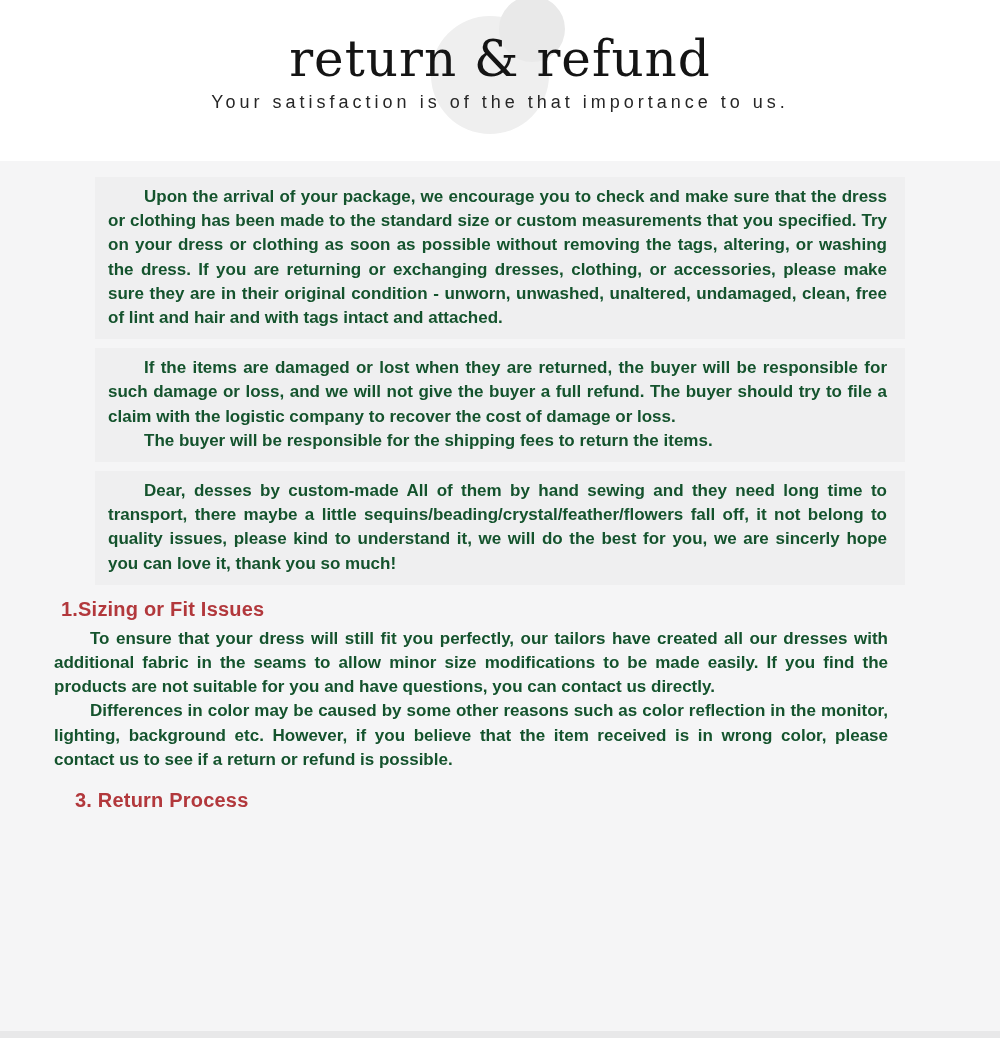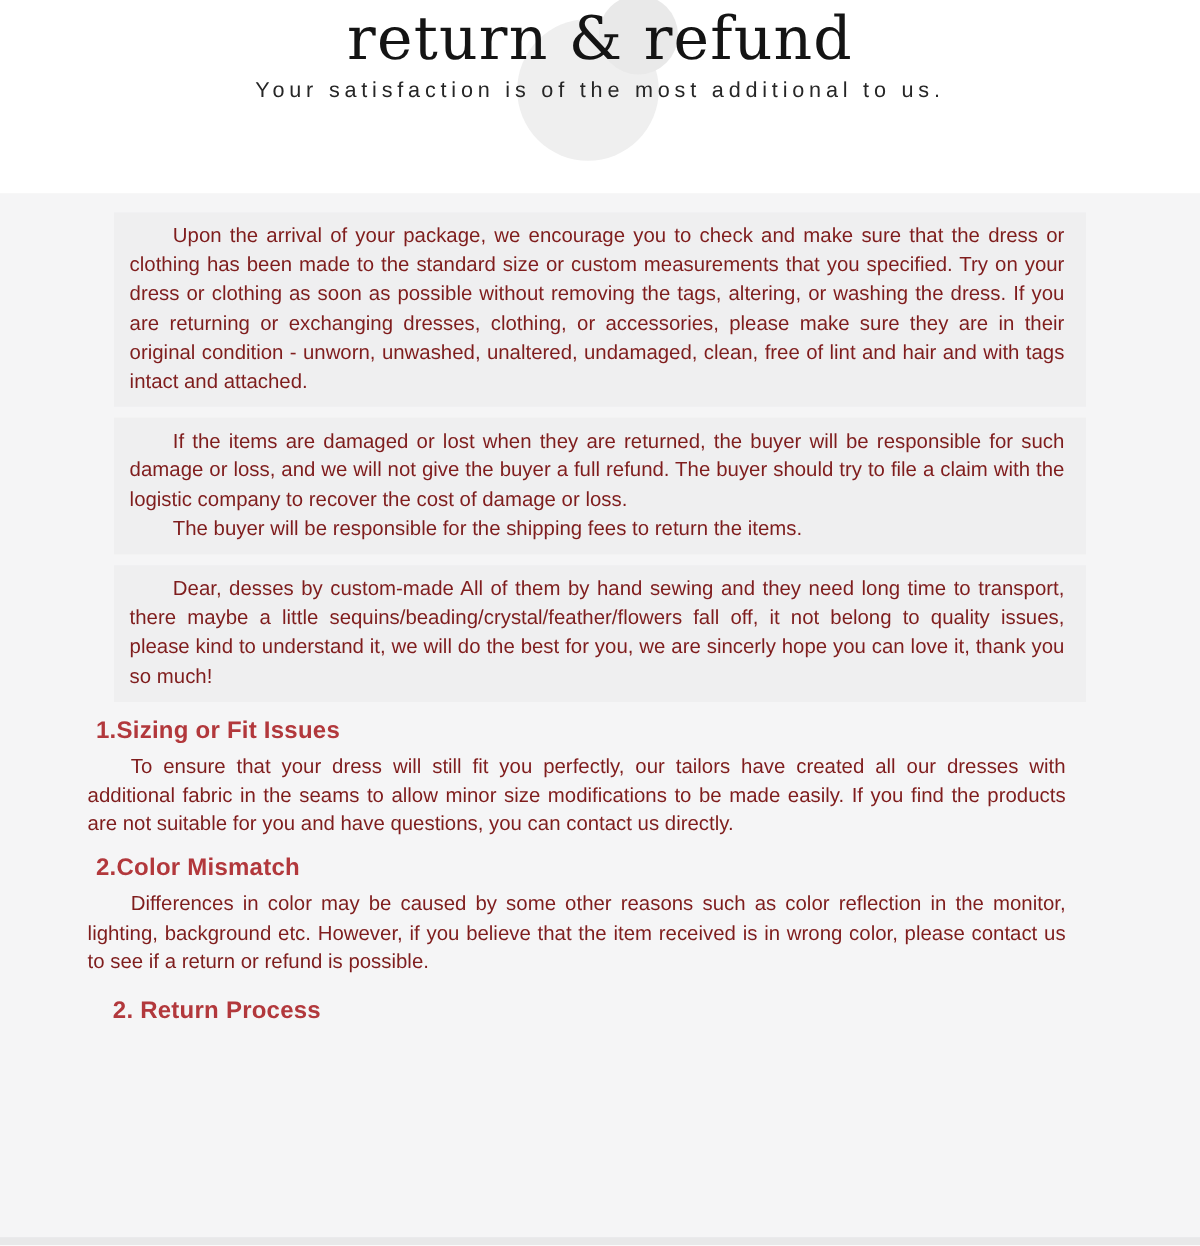--- a/index.html
+++ b/index.html
@@ -10,45 +10,45 @@
     background: #ffffff;
     font-family: "Liberation Sans", sans-serif;
   }
   
   .hero { position: relative; height: 161px; background: #ffffff; text-align: center; }
   .blob { position: absolute; border-radius: 50%; }
   .blob-large { width: 118px; height: 118px; background: #efefef; left: 431px; top: 16px; }
   .blob-small { width: 66px; height: 66px; background: #e9e9e9; left: 499px; top: -4px; }
   .hero-inner { position: relative; z-index: 1; }
   .page-title {
-    margin: 0; padding-top: 5px;
+    margin: 0; padding-top: 32px;
     font-family: "DejaVu Serif", serif; font-weight: 400;
     font-size: 50px; line-height: 1.1; color: #141414; letter-spacing: 1px;
   }
   .page-subtitle {
     margin: 5px 0 0;
     font-size: 18px; letter-spacing: 4px; color: #262626;
   }
   
   .content {
     height: 877px; background: #f5f5f6;
     padding-top: 16px; position: relative;
   }
   .gray-block {
     width: 810px; margin: 0 0 9px 95px;
     background: #efeff0;
     padding: 8px 18px 9px 13px;
   }
   .body-text {
     margin: 0;
-    font-size: 17px; line-height: 24.2px; color: #7f1d1d;
-    text-align: justify; text-indent: 36px;
+    font-size: 17px; line-height: 24.2px; color: #14532d;
+    text-align: justify; text-indent: 36px; font-weight: bold;
   }
   
-  .sections { padding: 0 112px 0 73px; }
+  .sections { padding: 0 112px 0 54px; }
   .section-heading {
     margin: 13px 0 6px 7px;
     font-size: 20px; font-weight: 700; color: #b2383c; letter-spacing: 0.2px;
   }
   .section-return .section-heading { margin-left: 21px; margin-top: 17px; }
   .section-return .body-text { text-indent: 0; margin-left: 7px; }
   .bottom-strip {
     position: absolute; left: 0; bottom: 0;
     width: 100%; height: 7px; background: #e8e8e9;
   }
@@ -56,21 +56,21 @@
 </head>
 <body>
 
 <div class="screen">
 
   <header class="hero">
     <div class="blob blob-large"></div>
     <div class="blob blob-small"></div>
     <div class="hero-inner">
       <h1 class="page-title">return &amp; refund</h1>
-      <p class="page-subtitle">Your satisfaction is of the most additional to us.</p>
+      <p class="page-subtitle">Your satisfaction is of the that importance to us.</p>
     </div>
   </header>
 
   <div class="content">
 
     <section class="gray-block">
       <p class="body-text">Upon the arrival of your package, we encourage you to check and make sure that the dress or clothing has been made to the standard size or custom measurements that you specified. Try on your dress or clothing as soon as possible without removing the tags, altering, or washing the dress. If you are returning or exchanging dresses, clothing, or accessories, please make sure they are in their original condition - unworn, unwashed, unaltered, undamaged, clean, free of lint and hair and with tags intact and attached.</p>
     </section>
 
     <section class="gray-block">
@@ -83,26 +83,25 @@
     </section>
 
     <div class="sections">
 
       <section>
         <h2 class="section-heading">1.Sizing or Fit Issues</h2>
         <p class="body-text">To ensure that your dress will still fit you perfectly, our tailors have created all our dresses with additional fabric in the seams to allow minor size modifications to be made easily. If you find the products are not suitable for you and have questions, you can contact us directly.</p>
       </section>
 
       <section>
-        <h2 class="section-heading">2.Color Mismatch</h2>
         <p class="body-text">Differences in color may be caused by some other reasons such as color reflection in the monitor, lighting, background etc. However, if you believe that the item received is in wrong color, please contact us to see if a return or refund is possible.</p>
       </section>
 
       <section class="section-return">
-        <h2 class="section-heading">2. Return Process</h2>
+        <h2 class="section-heading">3. Return Process</h2>
       </section>
 
     </div>
 
     <div class="bottom-strip"></div>
   </div>
 
 </div>
 
 </body></html>

